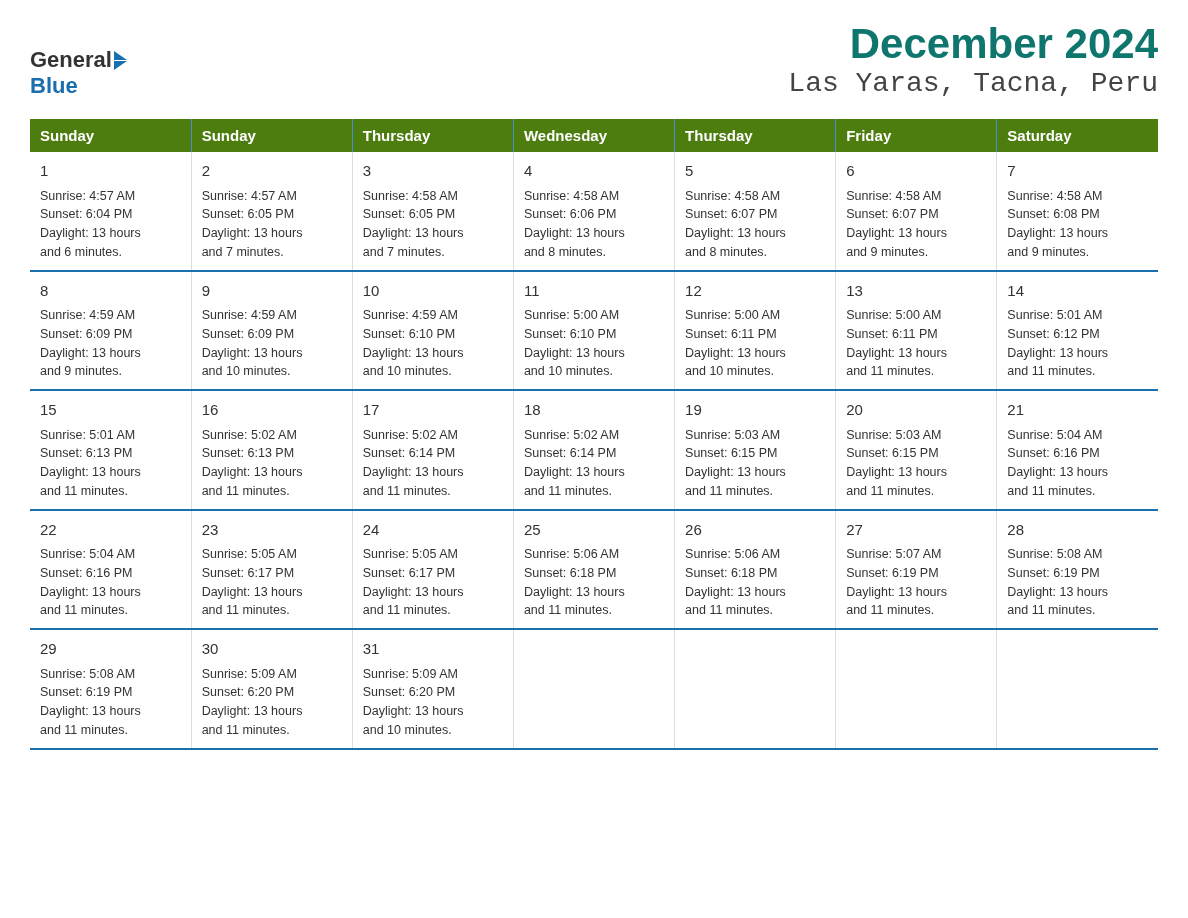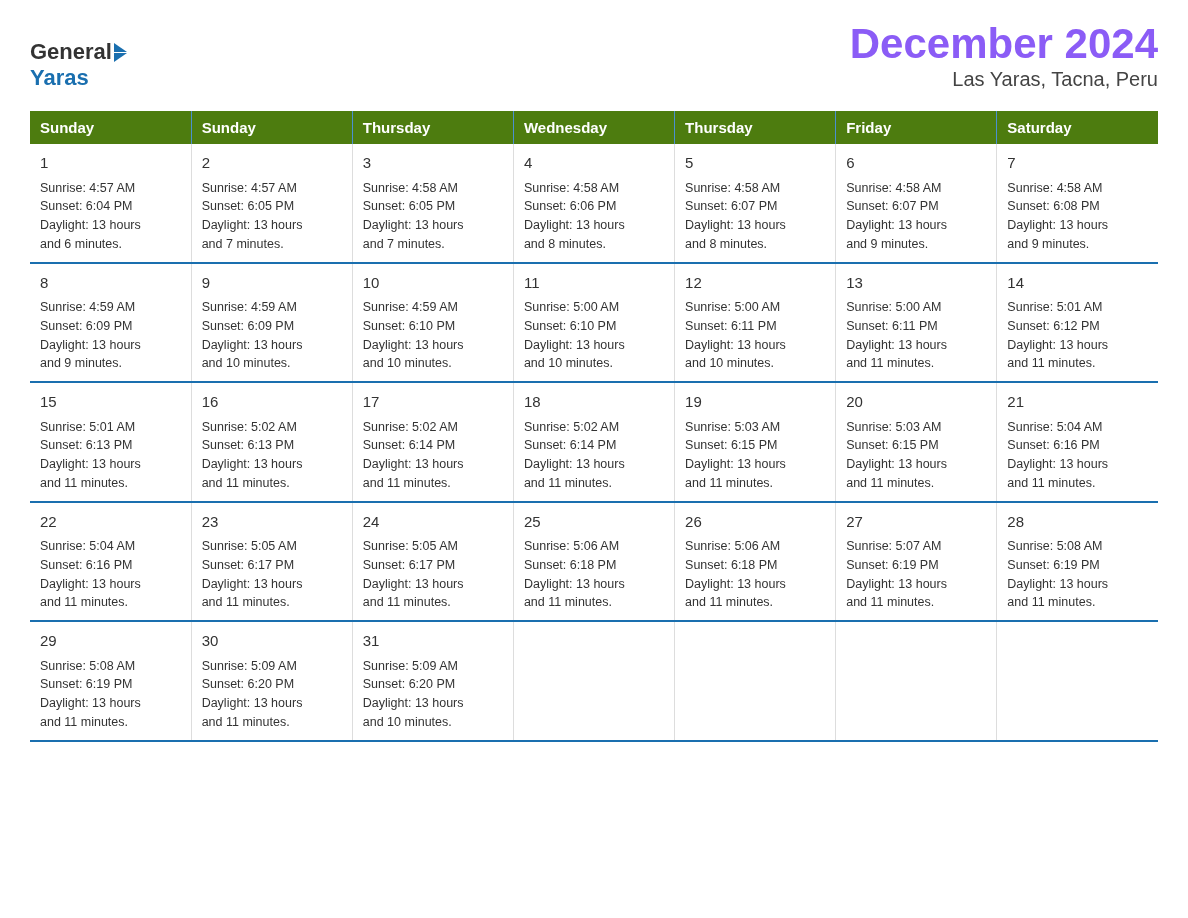--- a/index.html
+++ b/index.html
@@ -29,26 +29,27 @@
       font-size: 22px;
       font-weight: bold;
       color: #1a6faf;
     }
     .title-block {
       text-align: right;
     }
     .title-block h1 {
       font-size: 42px;
       font-weight: bold;
-      color: #8b5cf6;
+      color: #0f766e;
     }
     .title-block h2 {
-      font-size: 20px;
+      font-size: 28px;
       font-weight: normal;
       color: #444;
+      font-family: Liberation Mono, monospace;
     }
     table {
       width: 100%;
       border-collapse: collapse;
     }
     thead tr th {
       background-color: #4d7c0f;
       color: #fff;
       padding: 8px 10px;
       text-align: left;
@@ -90,21 +91,21 @@
 <div class="header">
   <div class="logo">
     <div style="display:flex; flex-direction:column; align-items:flex-start;">
       <div style="display:flex; align-items:center;">
         <span class="logo-text-general">General</span>
         <div style="display:flex; flex-direction:column; margin-left:2px;">
           <div style="width:0; height:0; border-left:13px solid #1a6faf; border-top:9px solid transparent; border-bottom:0px solid transparent; margin-bottom:1px;"></div>
           <div style="width:0; height:0; border-left:13px solid #1a6faf; border-top:0px solid transparent; border-bottom:9px solid transparent;"></div>
         </div>
       </div>
-      <span class="logo-text-blue">Yaras</span>
+      <span class="logo-text-blue">Blue</span>
     </div>
   </div>
   <div class="title-block">
     <h1>December 2024</h1>
     <h2>Las Yaras, Tacna, Peru</h2>
   </div>
 </div>
 
 <table>
   <thead>

